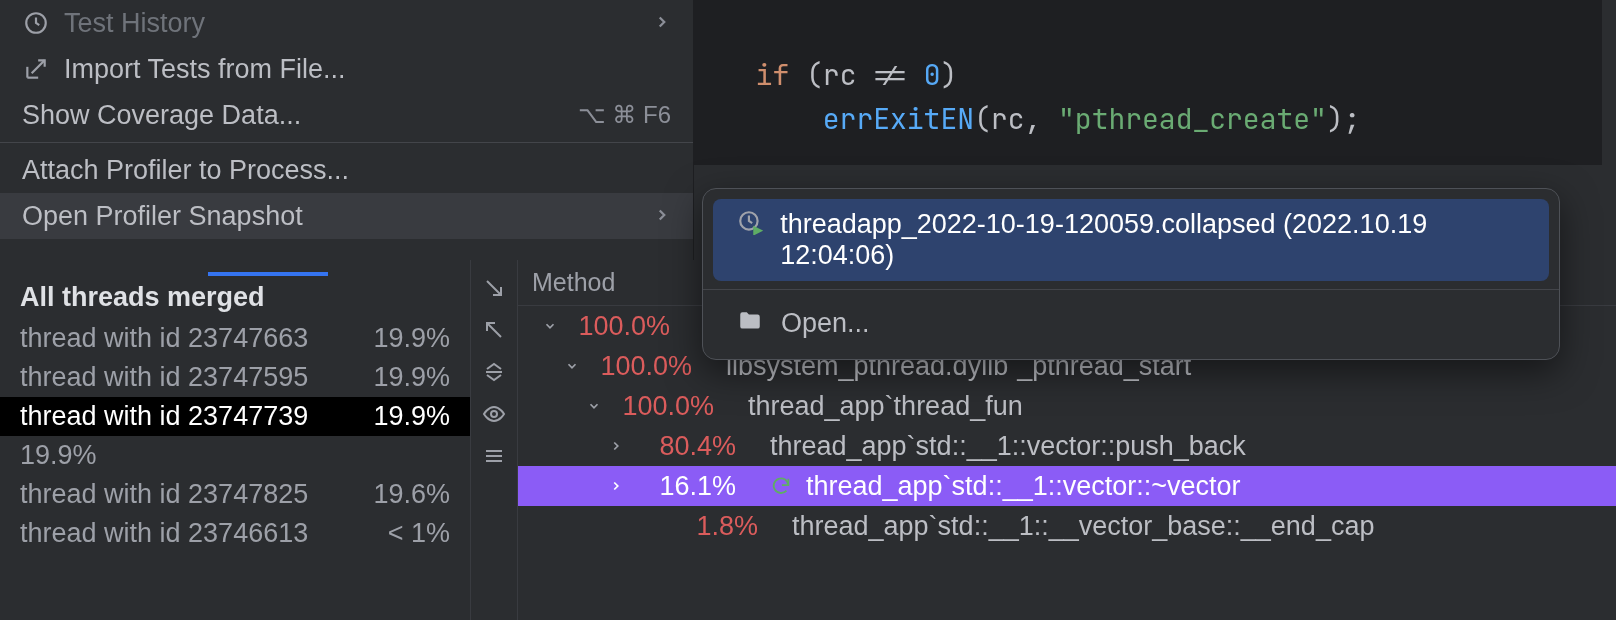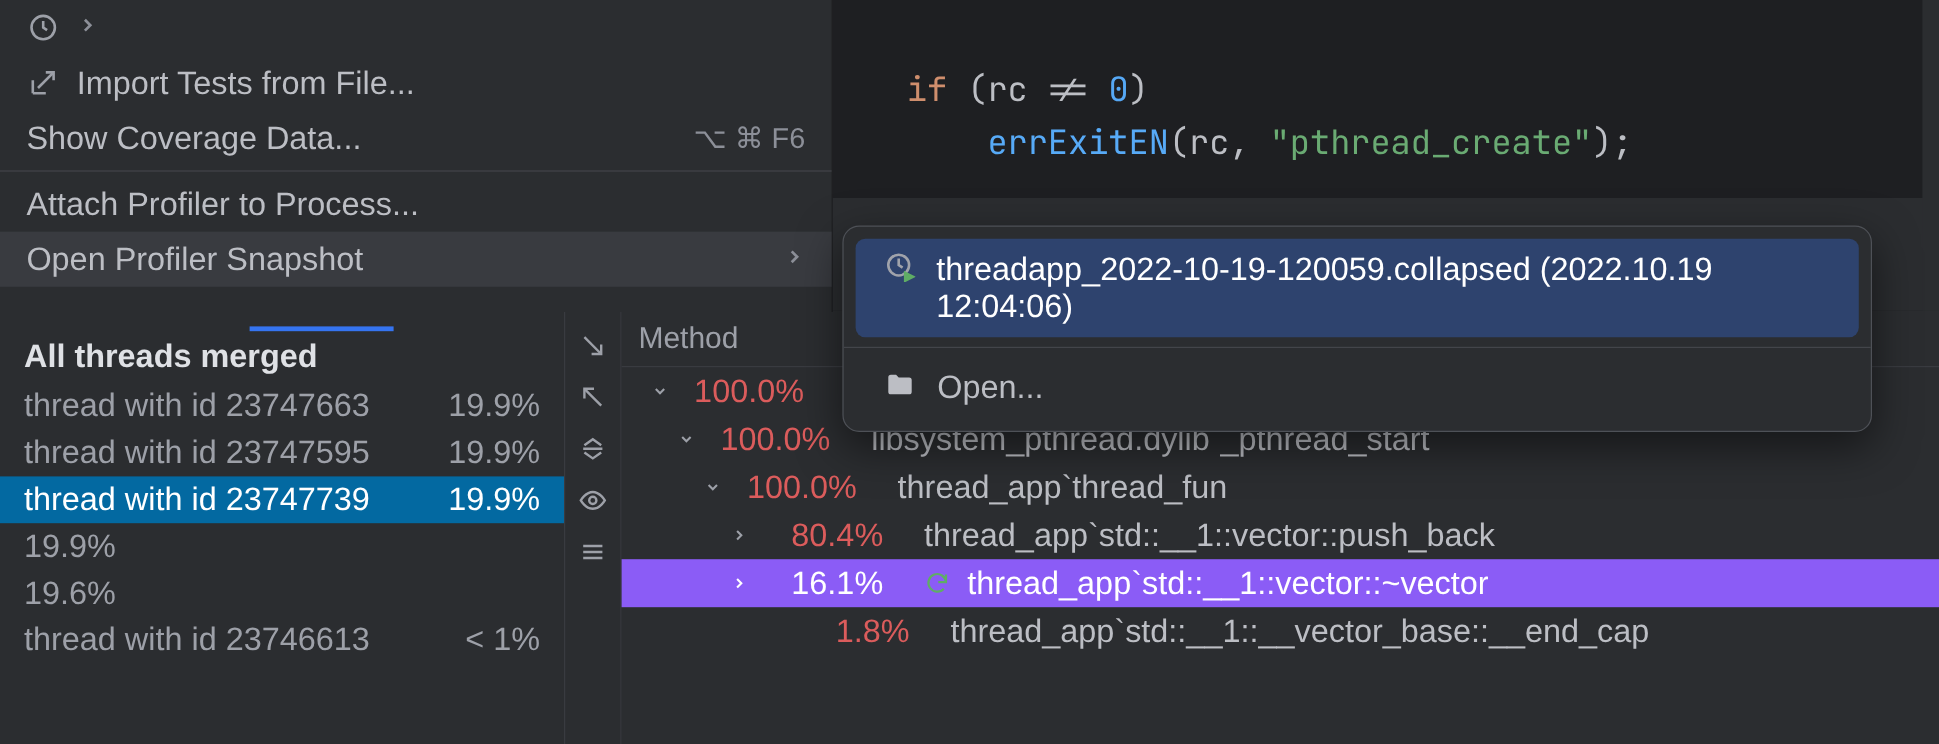--- a/index.html
+++ b/index.html
@@ -127,21 +127,21 @@
     color: #dfe1e5;
   }
   .thread-row {
     display:flex;
     align-items:flex-start;
     padding: 4px 20px;
     justify-content: space-between;
     color: #9da0a8;
   }
   .thread-row.selected {
-    background:#0369a1;
+    background:#000000;
     color: #ffffff;
   }
   .thread-row.selected .thread-pct { color:#ffffff; }
   .thread-pct { color:#9da0a8; }
 
   
   .toolbar-col {
     width: 48px;
     background: #2b2d30;
     border-left: 1px solid #393b40;
@@ -239,20 +239,21 @@
 <div class="top-row">
   <div class="ctx-menu">
 
     <div class="ctx-item disabled">
       <span class="ctx-icon">
         <svg viewBox="0 0 24 24" fill="none" stroke="currentColor" stroke-width="2">
             <circle cx="12" cy="12" r="9"></circle>
             <path d="M12 7v5l3 2"></path>
           </svg>
       </span>
+      <span class="ctx-label">Test History</span>
       <span class="ctx-submenu">
         <svg viewBox="0 0 24 24" fill="none" stroke="currentColor" stroke-width="3">
             <path d="M9 6l6 6-6 6"></path>
           </svg>
       </span>
     </div>
 
     <div class="ctx-item">
       <span class="ctx-icon">
         <svg viewBox="0 0 24 24" fill="none" stroke="currentColor" stroke-width="2">
@@ -315,20 +316,21 @@
             <span class="thread-pct">19.9%</span>
           </div>
           <div class="thread-row selected">
             <span>thread with id 23747739</span>
             <span class="thread-pct">19.9%</span>
           </div>
           <div class="thread-row">
             <span class="thread-pct">19.9%</span>
           </div>
           <div class="thread-row">
+            <span>thread with id 23747825</span>
             <span class="thread-pct">19.6%</span>
           </div>
           <div class="thread-row">
             <span>thread with id 23746613</span>
             <span class="thread-pct">&lt; 1%</span>
           </div>
         </div>
     </div>
   </div>
 

